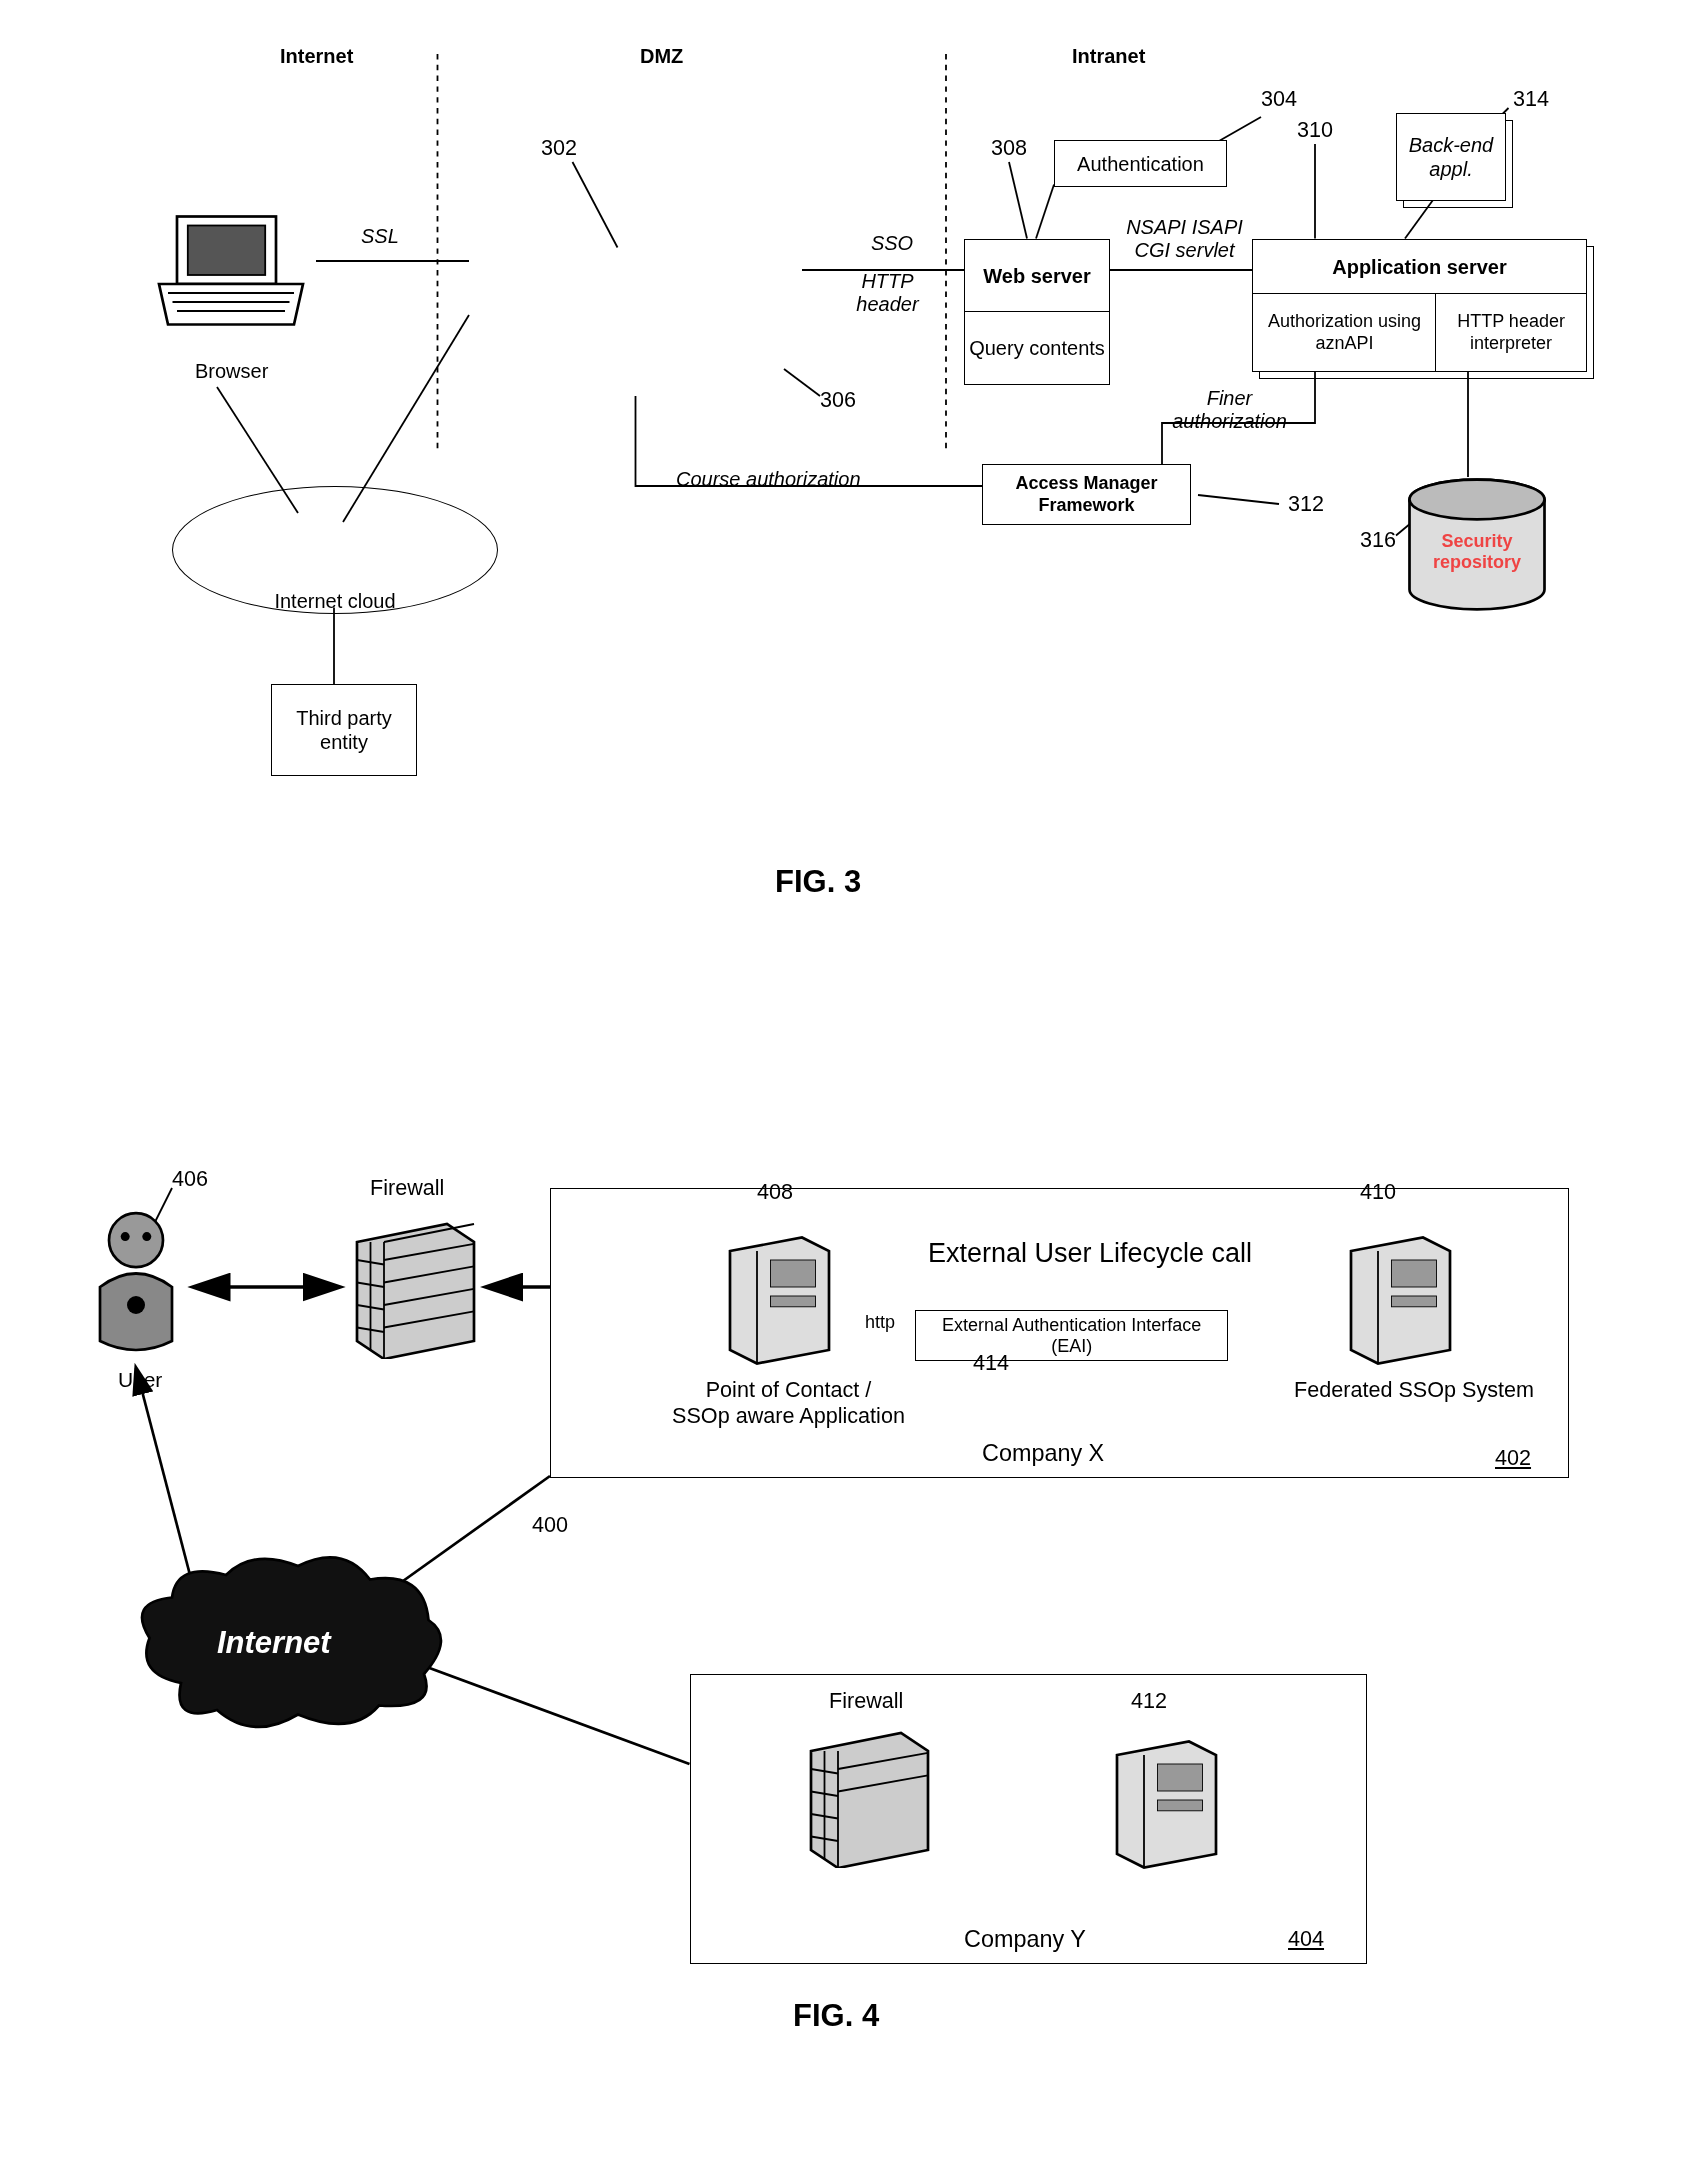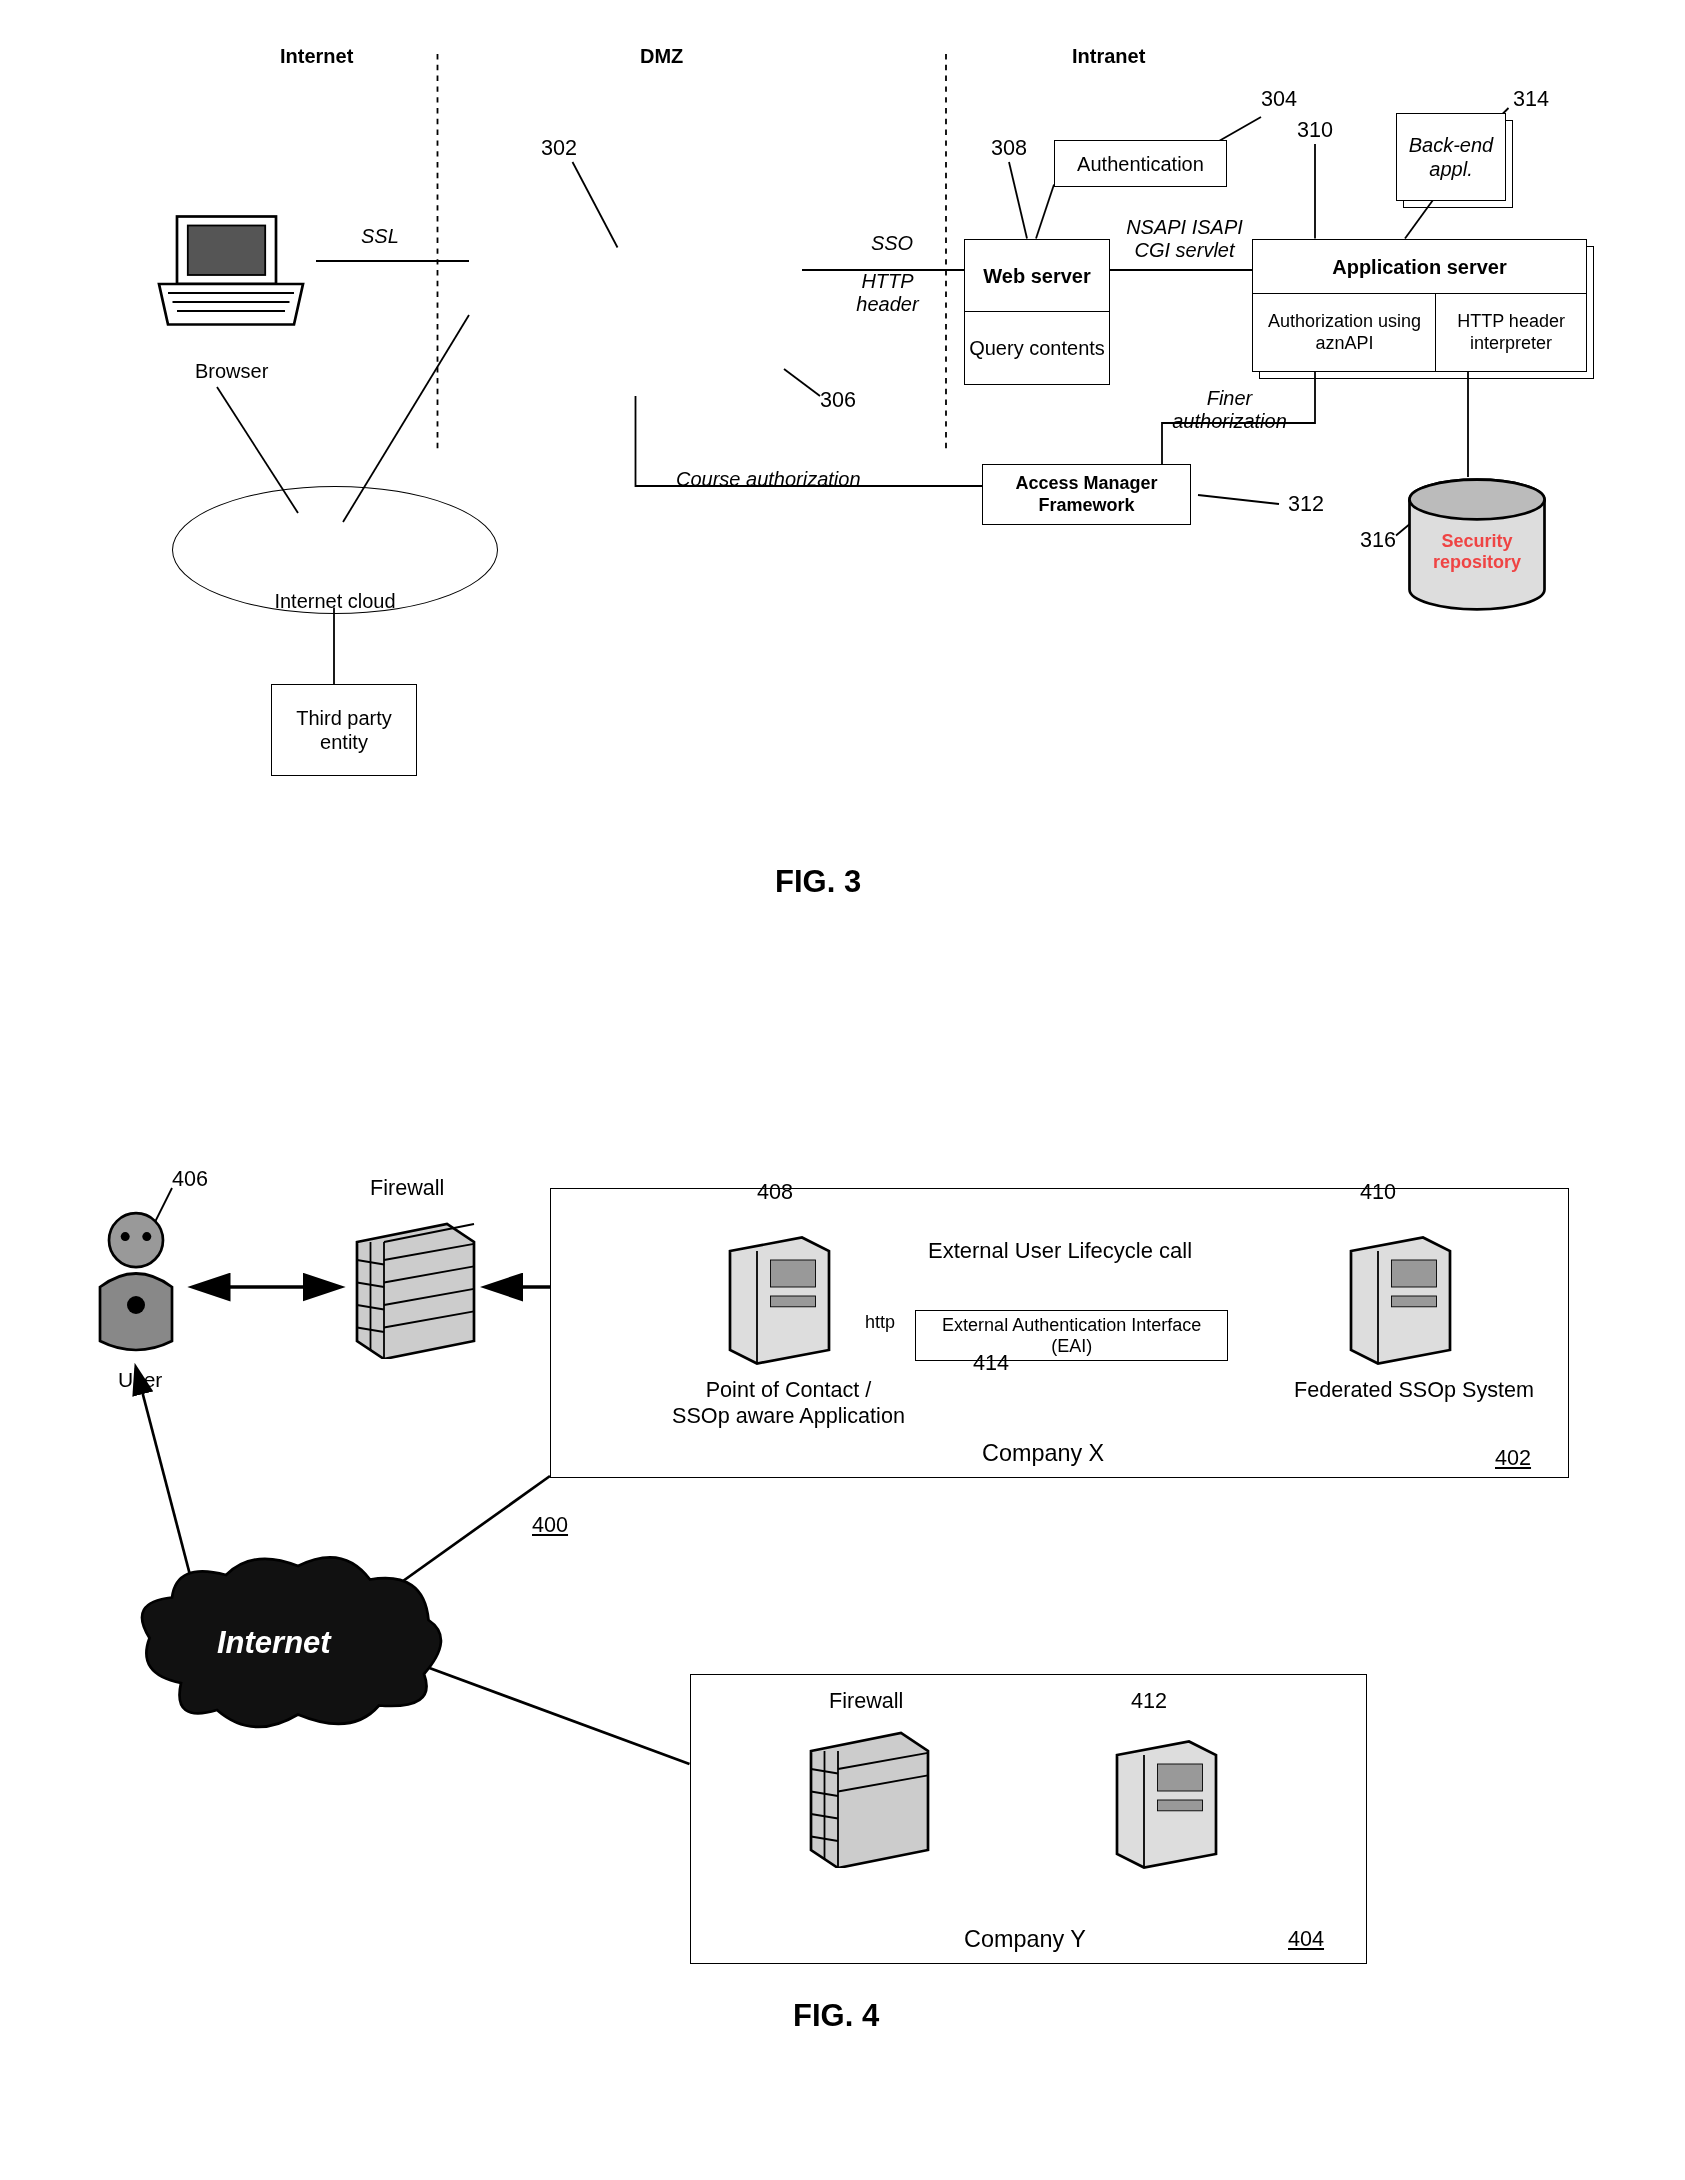--- a/index.html
+++ b/index.html
@@ -276,40 +276,40 @@
       <polygon points="30,40 110,25 140,40 140,150 60,165 30,150" fill="#ddd" stroke="#000" stroke-width="3"></polygon>
       <line x1="60" y1="165" x2="60" y2="40" stroke="#000" stroke-width="2"></line>
       <rect x="75" y="50" width="50" height="30" fill="#999" stroke="#000"></rect>
       <rect x="75" y="90" width="50" height="12" fill="#999" stroke="#000"></rect>
     </svg>
   </div>
   <div class="callout" style="left:720px; top:81px;">408</div>
   <div class="label" style="left:612px; top:279px; width:279px; font-size:21.6px; white-space:pre-line;">Point of Contact /
 SSOp aware Application</div>
 
-  <div class="label" style="left:891px; top:140px; font-size:22px;">External User Lifecycle call</div>
+  <div class="label" style="left:891px; top:140px; font-size:27px;">External User Lifecycle call</div>
   <div class="label" style="left:828px; top:214px; font-size:18px;">http</div>
 
   <div class="eai-box" style="left:878px; top:212px; width:297px;">External Authentication Interface (EAI)</div>
   <div class="callout" style="left:936px; top:252px;">414</div>
 
   <div style="position:absolute; left:1287px; top:117px; width:153px; height:180px;">
     <svg width="153" height="153" viewBox="0 0 170 170">
       <polygon points="30,40 110,25 140,40 140,150 60,165 30,150" fill="#ddd" stroke="#000" stroke-width="3"></polygon>
       <line x1="60" y1="165" x2="60" y2="40" stroke="#000" stroke-width="2"></line>
       <rect x="75" y="50" width="50" height="30" fill="#999" stroke="#000"></rect>
       <rect x="75" y="90" width="50" height="12" fill="#999" stroke="#000"></rect>
     </svg>
   </div>
   <div class="callout" style="left:1323px; top:81px;">410</div>
   <div class="label" style="left:1233px; top:279px; width:288px; font-size:21.6px;">Federated SSOp System</div>
 
   <div class="label" style="left:945px; top:342px; font-size:23.4px;">Company X</div>
   <div class="callout" style="left:1458px; top:347px; text-decoration:underline;">402</div>
-  <div class="callout" style="left:495px; top:414px; text-decoration:underline;">400</div>
+  <div class="callout" style="left:495px; top:414px; ">400</div>
 
   <div style="position:absolute; left:90px; top:450px; width:324px; height:198px;">
     <svg width="324" height="198" viewBox="0 0 360 220">
       <path d="M60 150 Q10 140 25 100 Q0 60 50 55 Q55 15 110 30 Q140 0 190 20 Q240 -5 270 35 Q330 25 335 80 Q365 100 330 140 Q345 180 280 175 Q250 210 190 185 Q140 215 100 180 Q50 195 60 150 Z" fill="#111" stroke="#000" stroke-width="3"></path>
     </svg>
     <div class="label bold" style="left:90px; top:77px; color:#fff; font-size:31px; font-style:italic;">Internet</div>
   </div>
 
   <div class="company-frame" style="left:653px; top:576px; width:675px; height:288px;"></div>
   <div class="label" style="left:792px; top:590px; font-size:21.6px;">Firewall</div>

